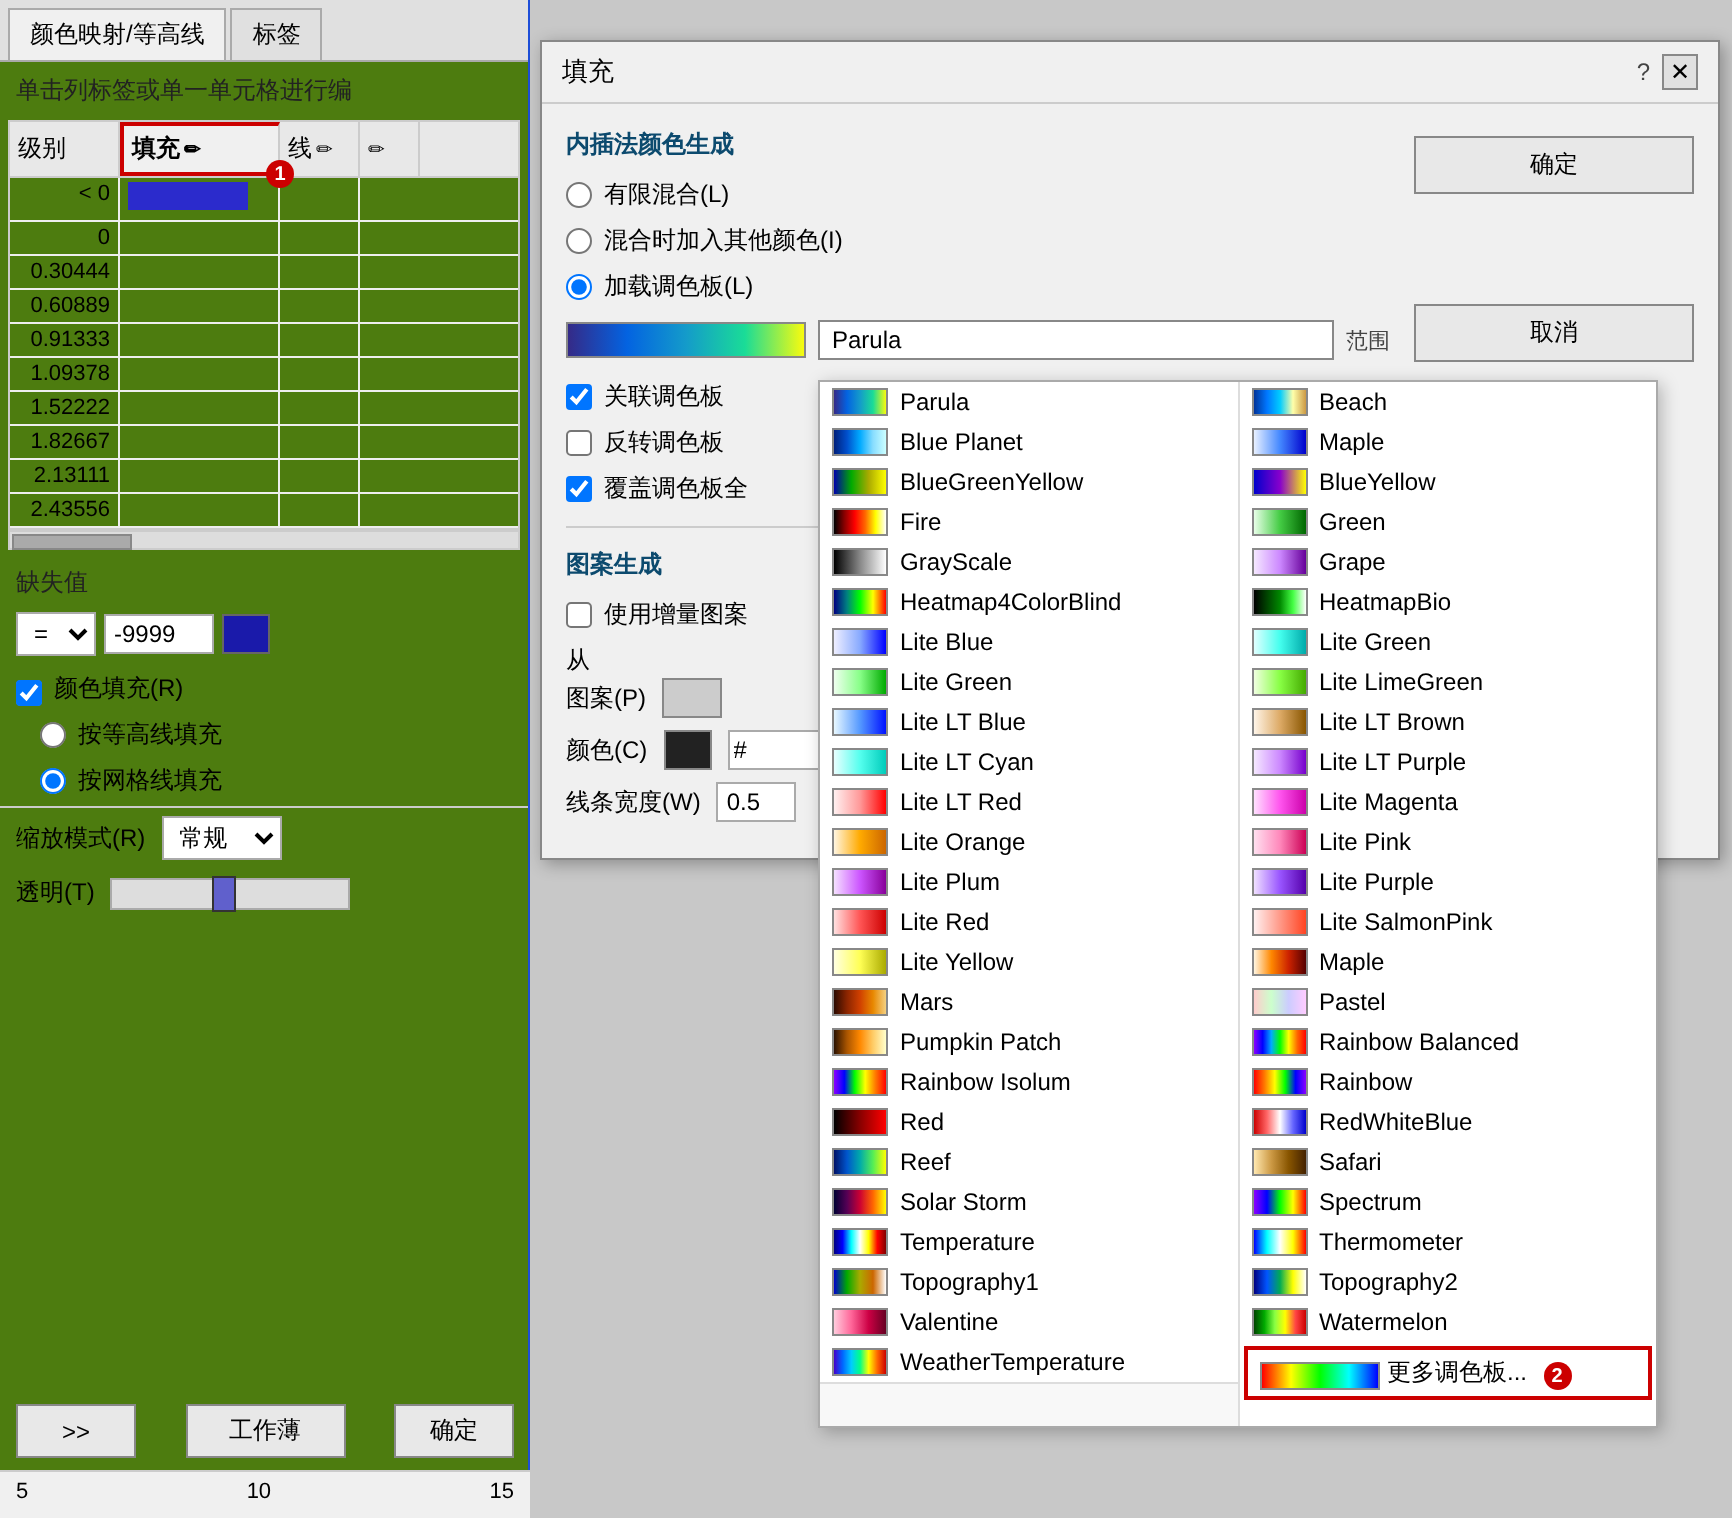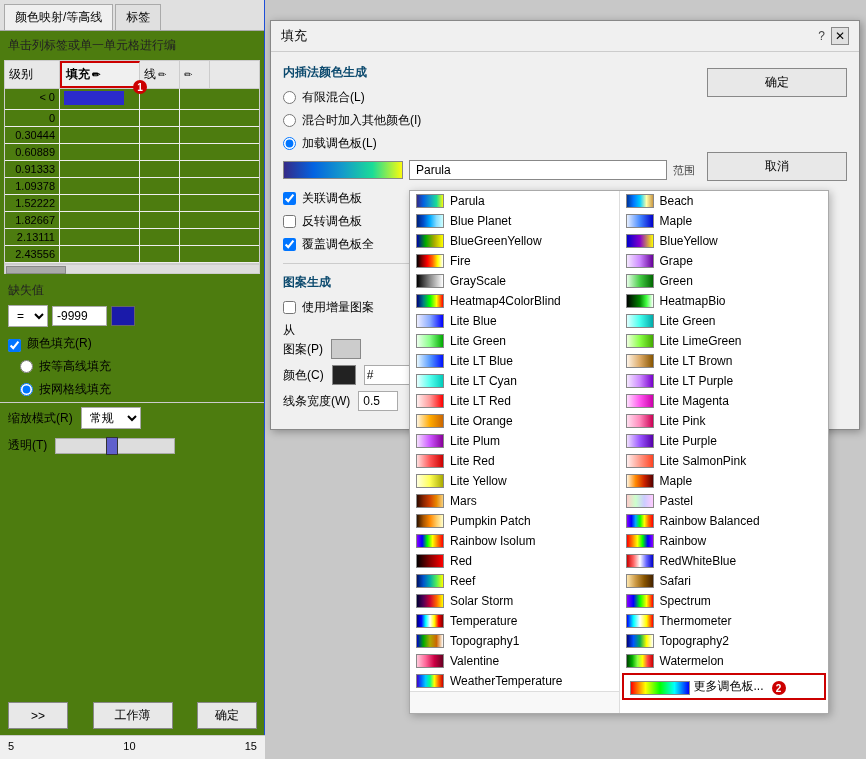--- a/index.html
+++ b/index.html
@@ -837,26 +837,26 @@
       </div>
       <div class="dropdown-item">
         <span class="swatch sw-blue"></span>
         <span>Maple</span>
       </div>
       <div class="dropdown-item">
         <span class="swatch sw-blueyellow"></span>
         <span>BlueYellow</span>
       </div>
       <div class="dropdown-item">
+        <span class="swatch sw-green"></span>
+        <span>Green</span>
+      </div>
+      <div class="dropdown-item">
         <span class="swatch sw-grape"></span>
         <span>Grape</span>
-      </div>
-      <div class="dropdown-item">
-        <span class="swatch sw-green"></span>
-        <span>Green</span>
       </div>
       <div class="dropdown-item">
         <span class="swatch sw-heatmapbio"></span>
         <span>HeatmapBio</span>
       </div>
       <div class="dropdown-item">
         <span class="swatch sw-litecyan"></span>
         <span>Lite Green</span>
       </div>
       <div class="dropdown-item">

